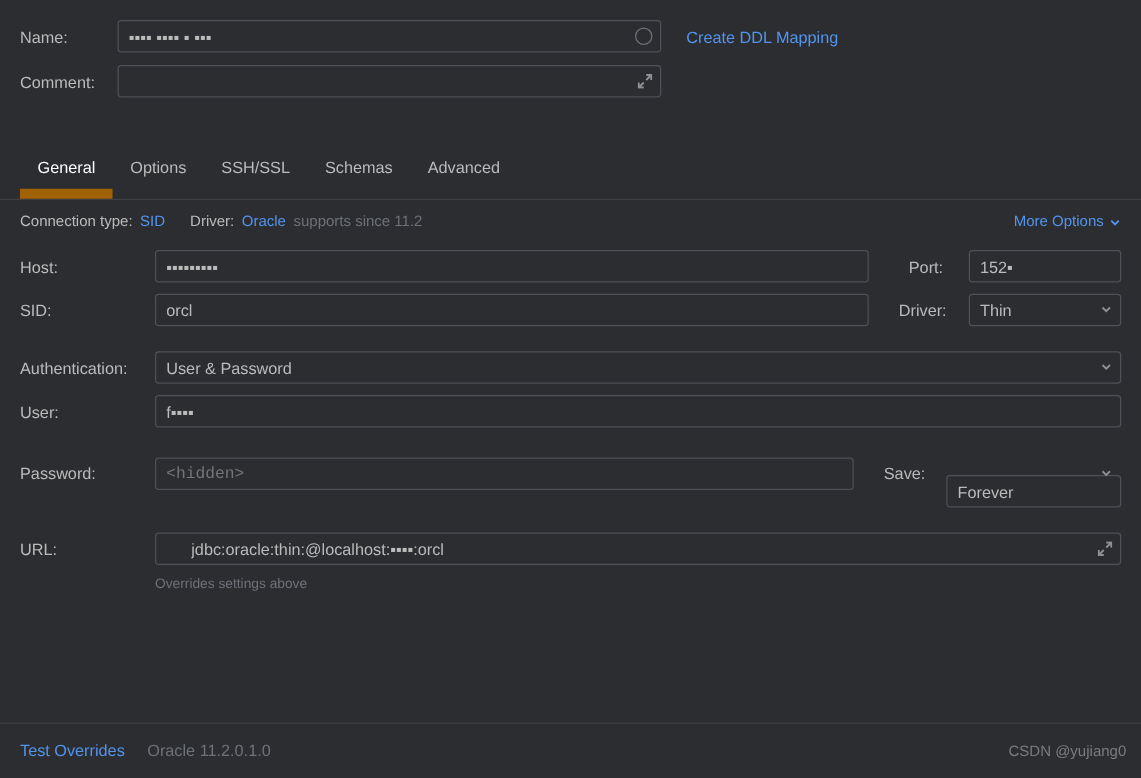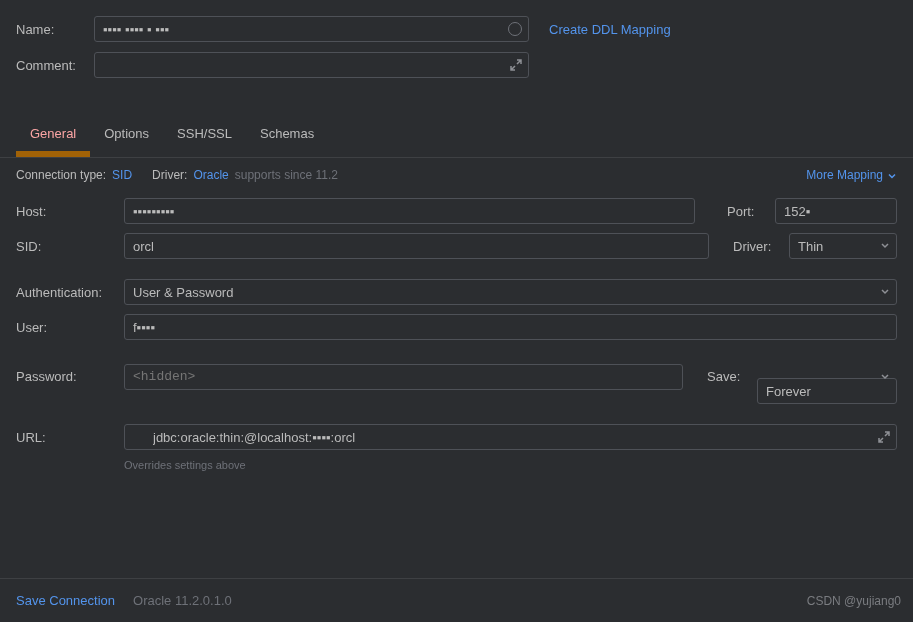--- a/index.html
+++ b/index.html
@@ -89,22 +89,22 @@
       margin: 12px 0 0 0;
       padding: 0 16px;
     }
     .tab {
       padding: 10px 14px;
       cursor: pointer;
       color: #bbbbbb;
       border-bottom: 2px solid transparent;
     }
     .tab.active {
-      border-bottom: 6px solid #a16207;
-      color: #fca5a5;
+      border-bottom: 8px solid #a16207;
+      color: #ffffff;
     }
     .info-bar {
       display: flex;
       align-items: flex-start;
       padding: 10px 16px;
       font-size: 12px;
       gap: 6px;
     }
     .info-bar .kv-label {
       color: #bbbbbb;
@@ -183,21 +183,21 @@
       pointer-events: none;
     }
     .select-chevron svg {
       width: 10px;
       height: 10px;
       stroke: #8e9095;
       fill: none;
       stroke-width: 1.5;
     }
     .driver-select {
-      width: 108px;
+      width: 122px;
     }
     .auth-select {
       flex: 1;
     }
     .save-label {
       width: 42px;
       margin-left: 16px;
     }
     .save-select {
       width: 140px;
@@ -274,32 +274,33 @@
       </span>
     </div>
   </div>
 </div>
 
 <div class="tabs">
   <div class="tab active">General</div>
   <div class="tab">Options</div>
   <div class="tab">SSH/SSL</div>
   <div class="tab">Schemas</div>
+  <div class="tab">Advanced</div>
 </div>
 
 <div class="info-bar">
   <span class="kv-label">Connection type:</span>
   <span class="kv-value">SID</span>
   <span style="width:8px;"></span>
   <span class="kv-label">Driver:</span>
   <span class="kv-value">Oracle</span>
   <span class="muted">supports since 11.2</span>
   <div class="spacer"></div>
   <div class="more-options">
-    <span>More Mapping</span>
+    <span>More Options</span>
     <span class="chevron-down">
       <svg viewBox="0 0 10 10">
           <path d="M2 3.5 L5 6.5 L8 3.5"></path>
         </svg>
     </span>
   </div>
 </div>
 
 <div class="fields-section">
   <div class="field-grid">
@@ -359,17 +360,17 @@
         <svg viewBox="0 0 12 12">
             <path d="M7 1 L11 1 L11 5 M11 1 L7 5 M5 11 L1 11 L1 7 M1 11 L5 7"></path>
           </svg>
       </span>
     </div>
   </div>
   <div class="hint-text">Overrides settings above</div>
 </div>
 
 <div class="footer">
-  <span class="test-conn">Save Connection</span>
+  <span class="test-conn">Test Overrides</span>
   <span class="version-text">Oracle 11.2.0.1.0</span>
 </div>
 
 <span class="watermark">CSDN @yujiang0</span>
 
 </body></html>

